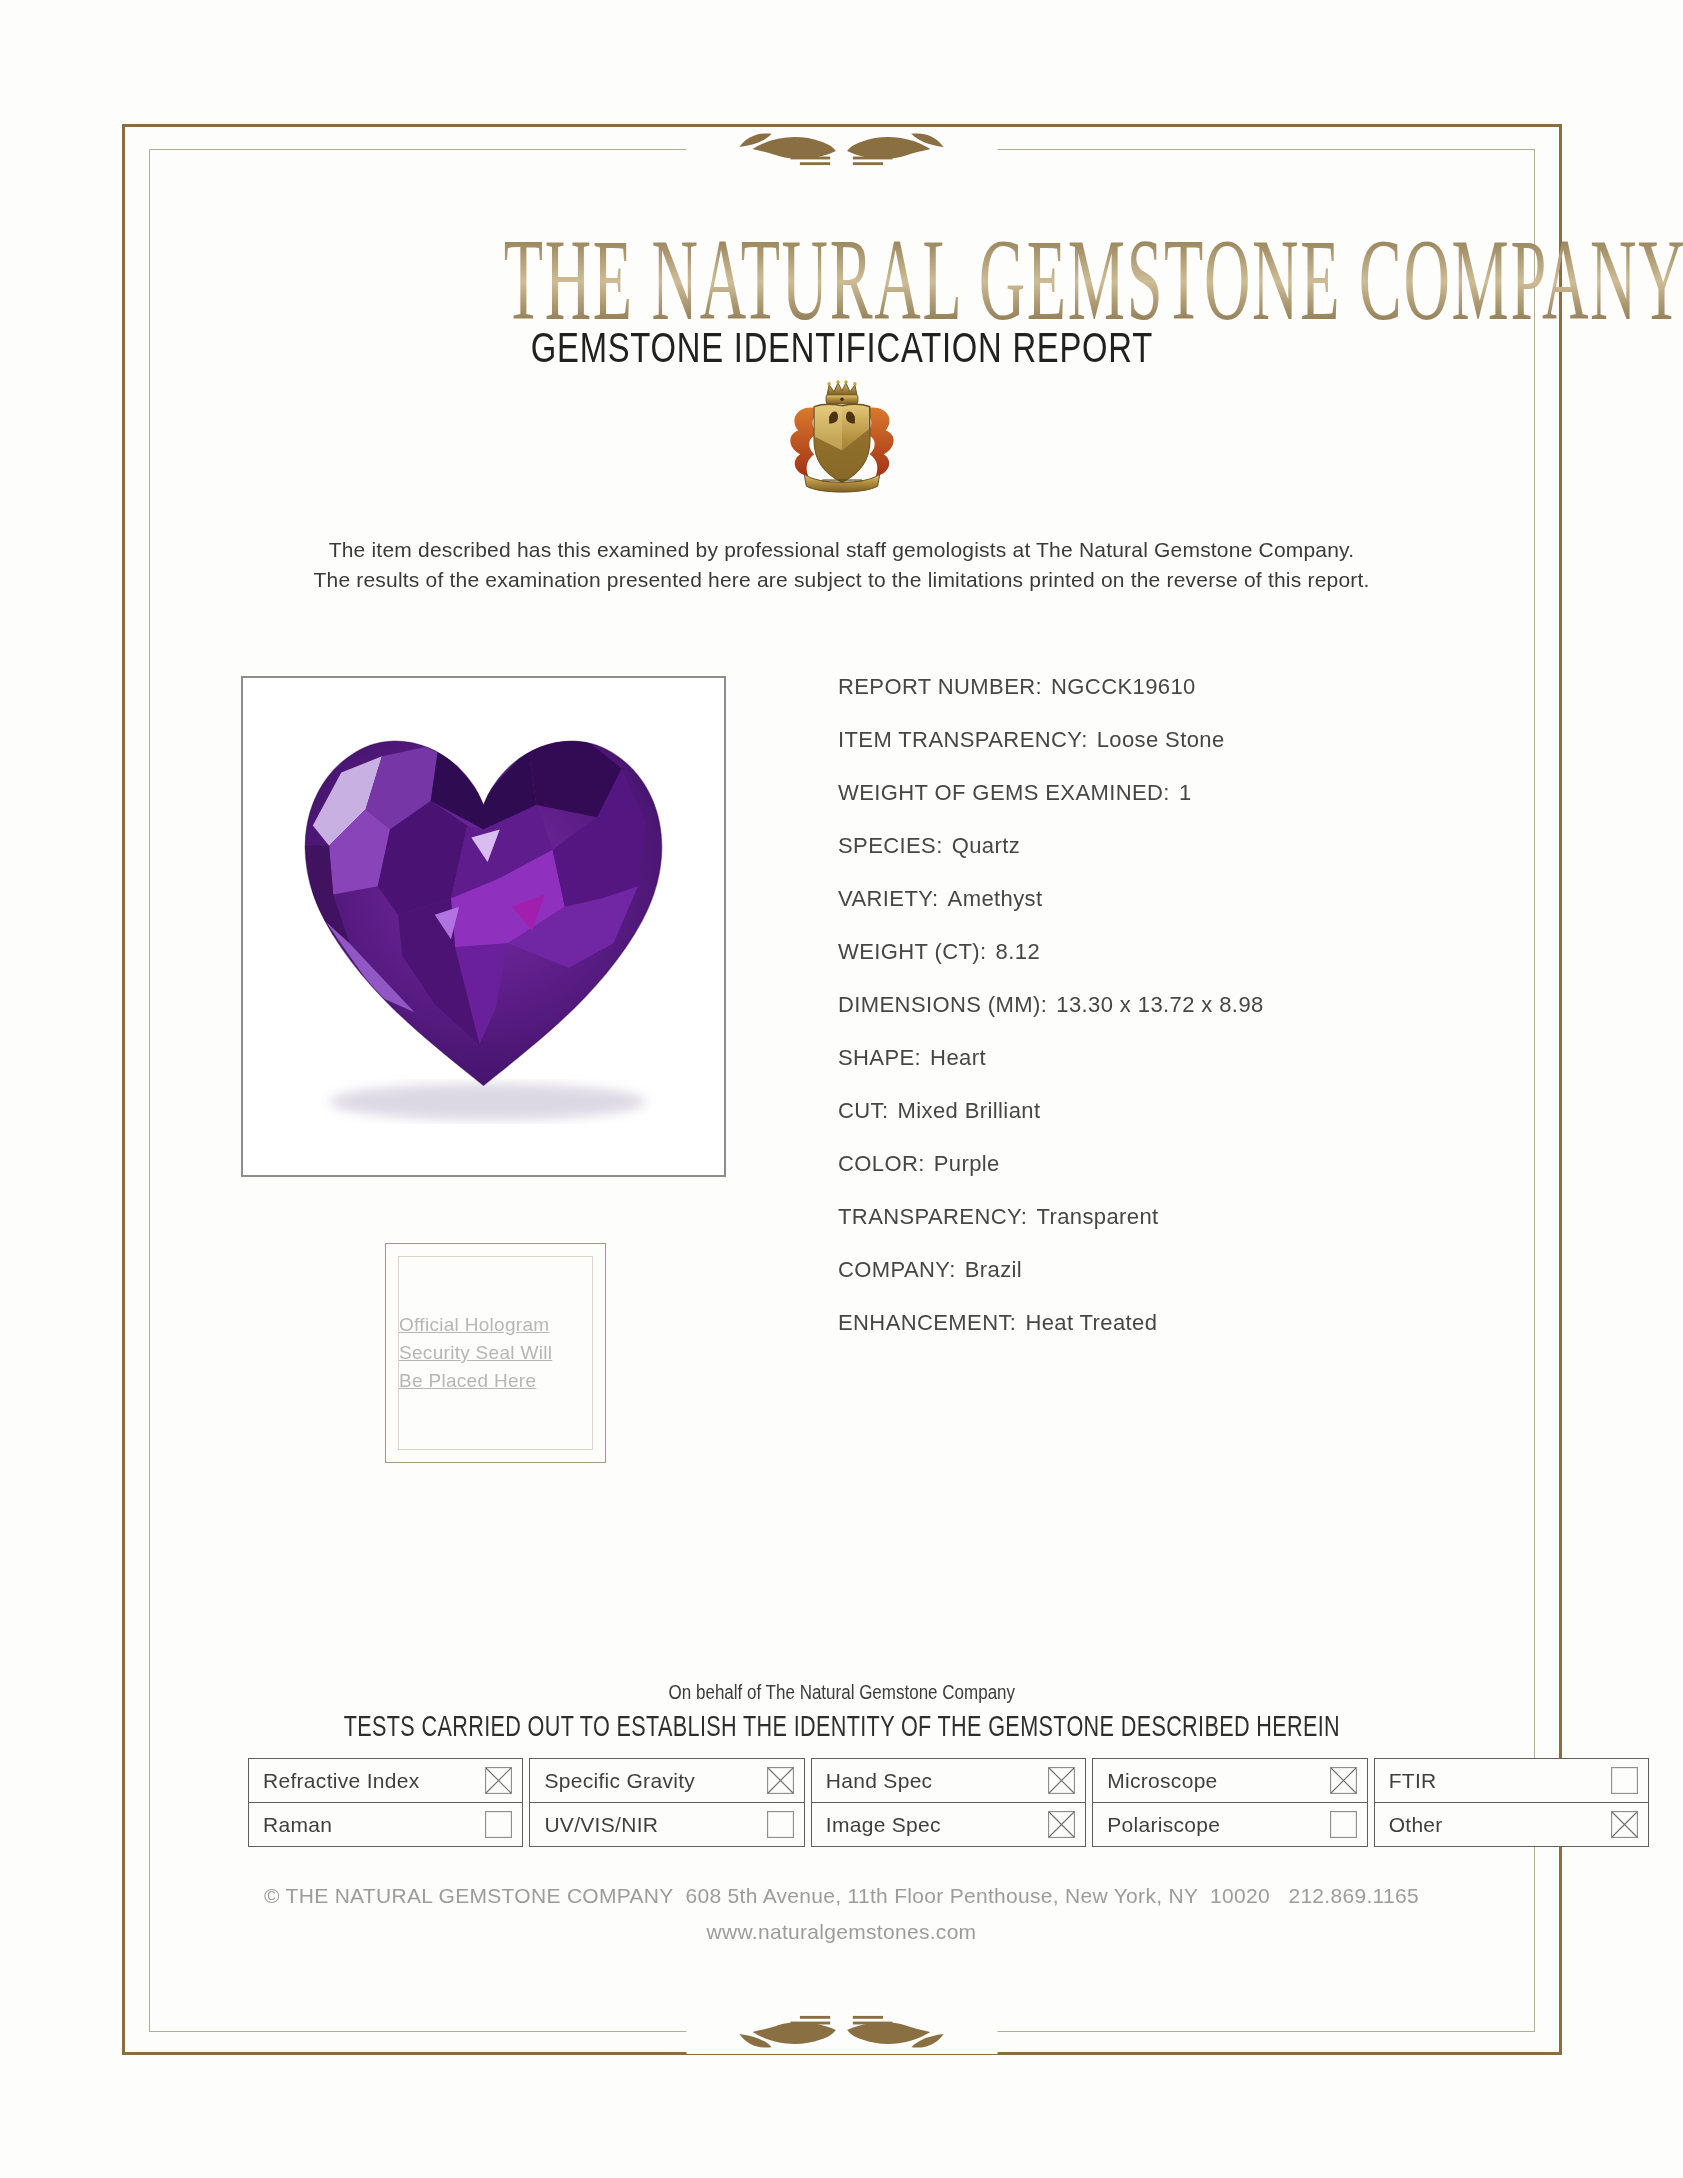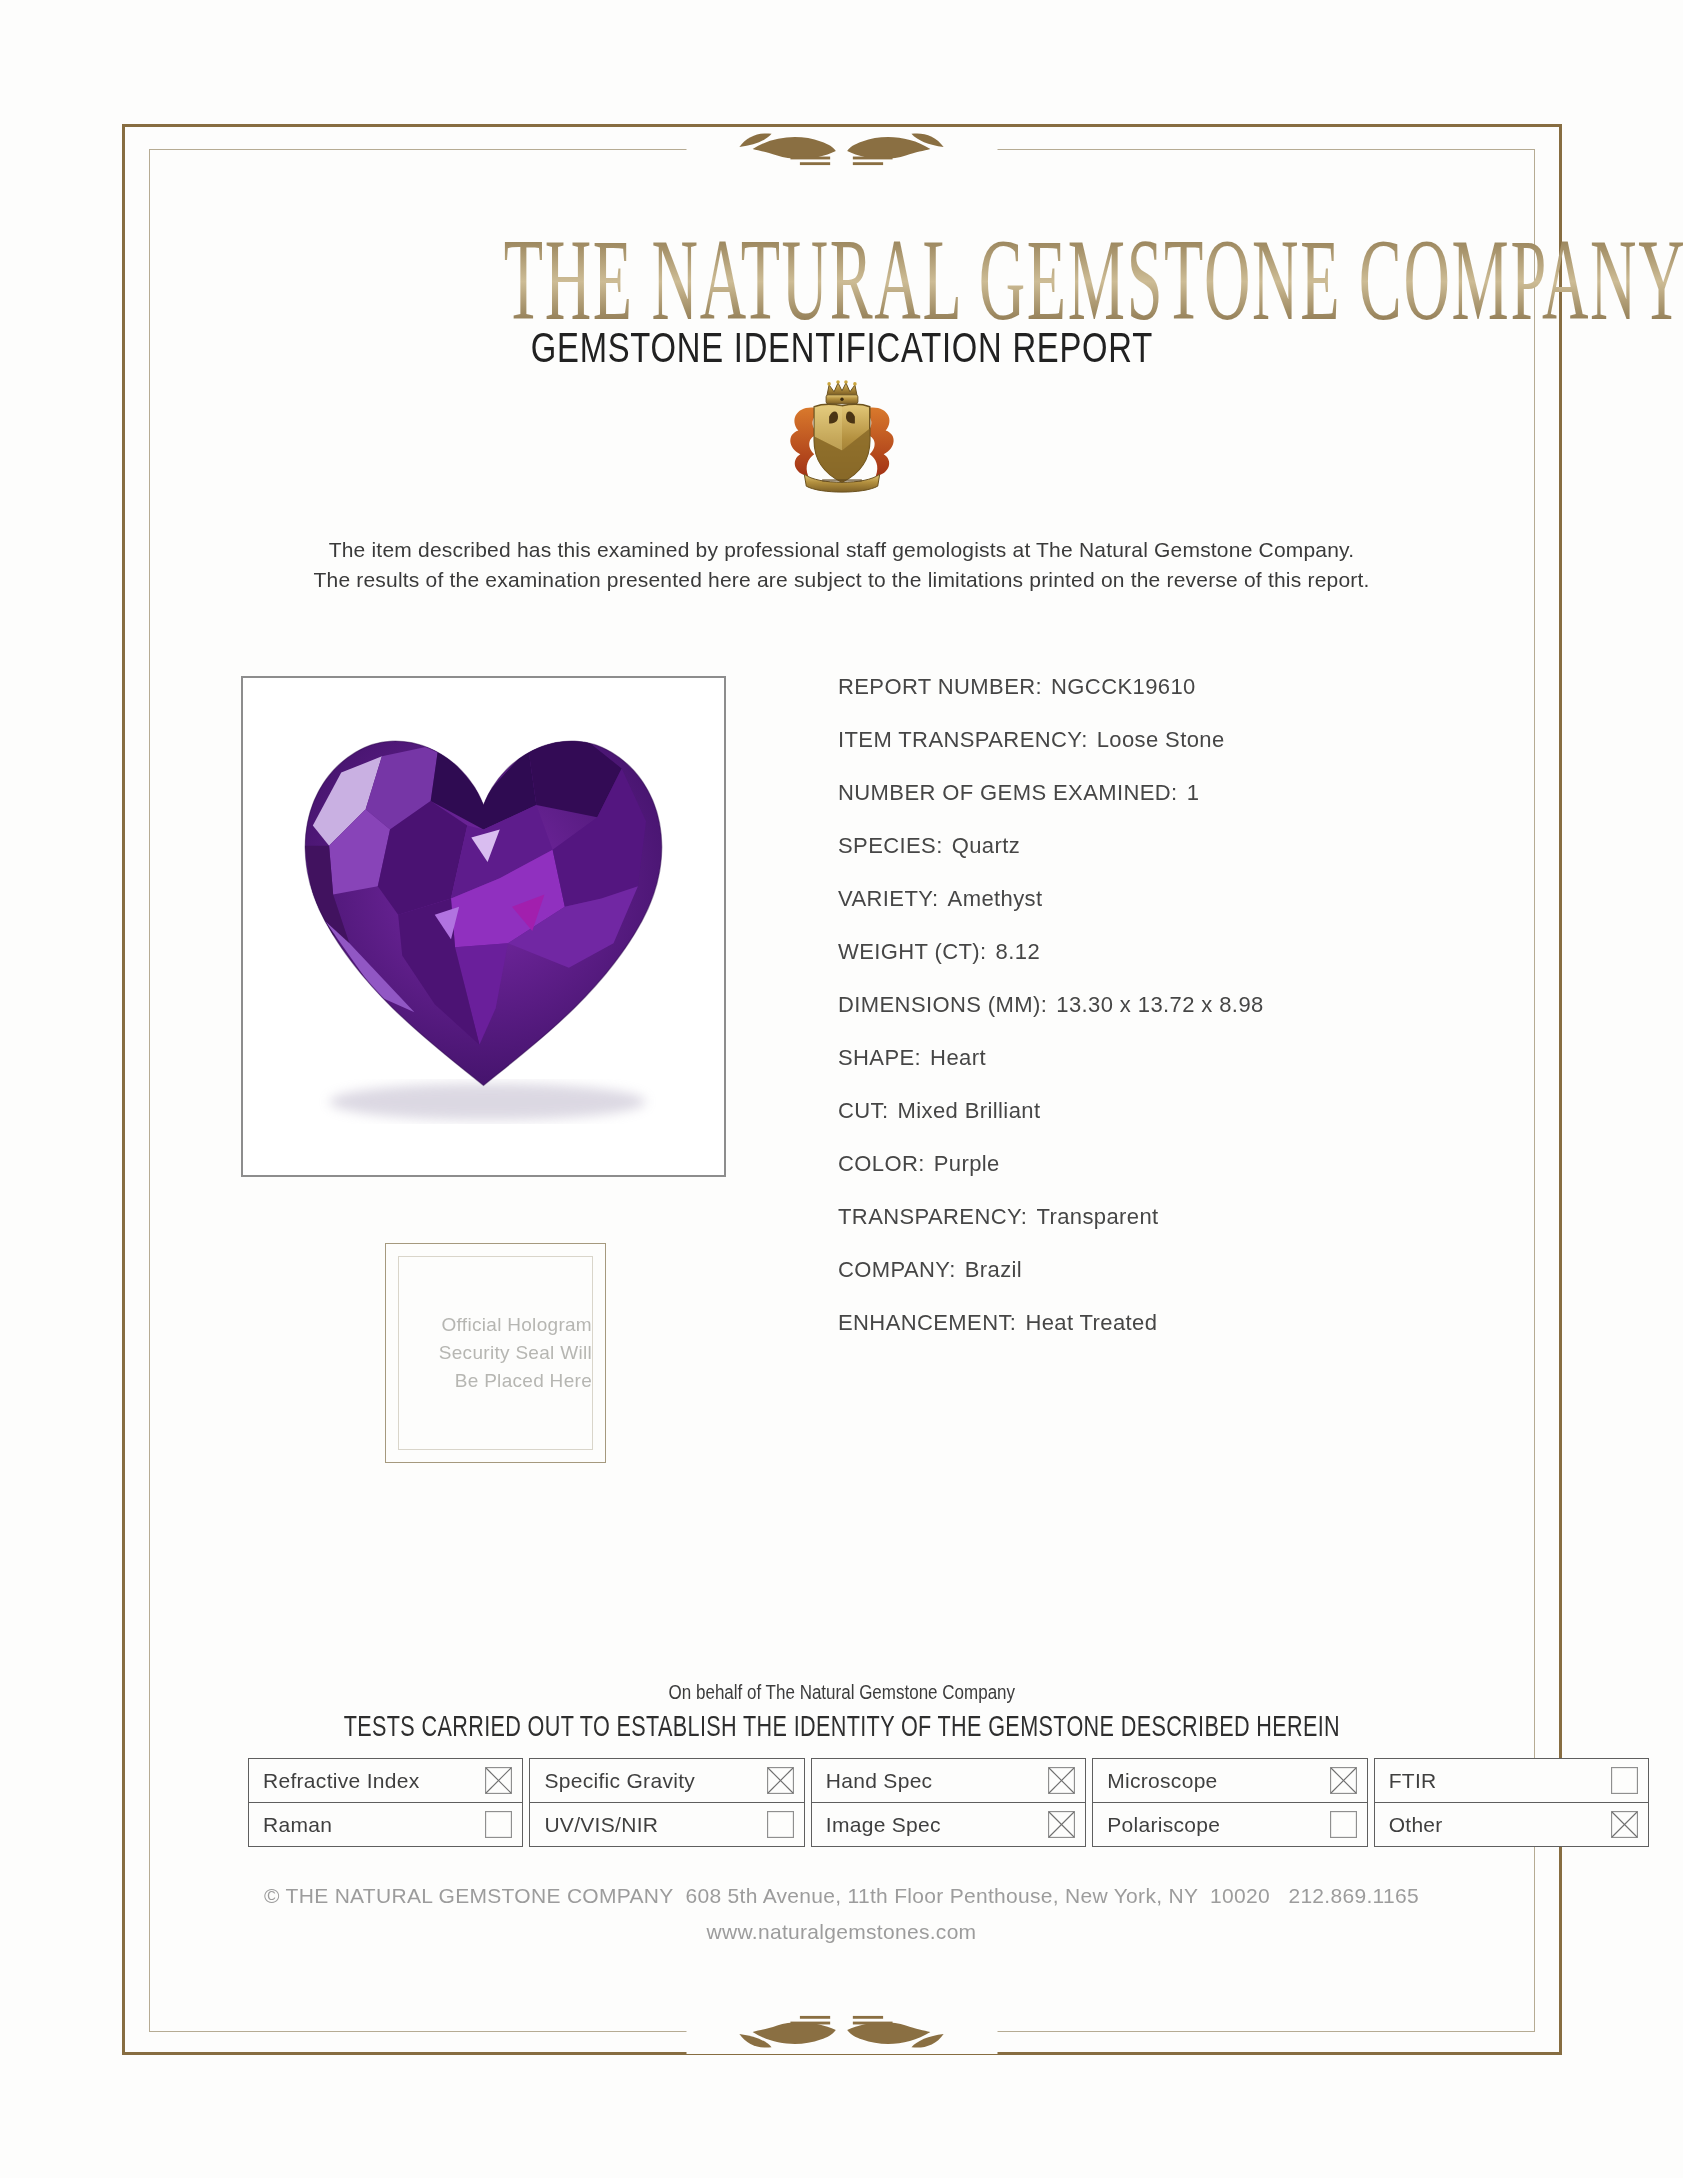--- a/index.html
+++ b/index.html
@@ -33,22 +33,22 @@
            border:2px solid #8d8d8d;box-sizing:border-box;display:flex;align-items:center;justify-content:center;}
   .gem-box svg{width:447px;height:432px;}
   
   .details{position:absolute;left:838px;top:674px;width:673px;}
   .detail-line{height:53px;font-size:22px;letter-spacing:0.4px;color:#464646;white-space:nowrap;}
   .d-value{margin-left:9px;margin-top:8px;}
   
   .hologram{position:absolute;left:385px;top:1243px;width:221px;height:220px;
             border:1px solid #a5997e;box-sizing:border-box;}
   .hologram-inner{position:absolute;inset:12px;border:1px solid #d9d5ca;
-                  display:flex;flex-direction:column;align-items:flex-end;justify-content:center;
-                  text-align:center;color:#b6b6b2;font-size:19px;line-height:28px;letter-spacing:0.3px;}
+                  display:flex;flex-direction:column;align-items:flex-start;justify-content:center;
+                  text-align:center;color:#b6b6b2;font-size:19px;line-height:28px;letter-spacing:0.3px;text-decoration:underline;}
   
   .on-behalf{position:absolute;top:1681px;left:0;width:100%;text-align:center;white-space:nowrap;}
   .on-behalf span{display:inline-block;transform:scaleX(.85);font-size:20px;color:#3c3c3c;}
   .tests-heading{position:absolute;top:1709px;left:0;width:100%;text-align:center;white-space:nowrap;}
   .tests-heading span{display:inline-block;transform:scaleX(.72);transform-origin:50% 50%;
                       font-size:30px;letter-spacing:0.5px;color:#2e2e2e;}
   .tests-table{position:absolute;left:248px;top:1758px;width:1401px;display:flex;gap:6px;}
   .test-col{flex:1;border:1px solid #5f5f5f;background:#fdfdfc;}
   .test-cell{height:43px;display:flex;align-items:center;justify-content:space-between;
              padding:0 10px 0 14px;}
@@ -169,21 +169,21 @@
         <polygon points="86,100 98,96 94,112" fill="#b173e0"></polygon>
         <polygon points="124,96 140,90 134,108" fill="#a21fae"></polygon>
       </g>
       <path d="M110 46 C100 20 70 6 47 20 C22 35 14 70 32 103 C52 140 88 166 110 184 C132 166 168 140 188 103 C206 70 198 35 173 20 C150 6 120 20 110 46 Z" fill="none" stroke="#2e0b4e" stroke-width=".6" opacity=".45"></path>
     </svg>
   </div>
 
   <div class="details">
     <div class="detail-line"><span class="d-label">REPORT NUMBER:</span><span class="d-value">NGCCK19610</span></div>
     <div class="detail-line"><span class="d-label">ITEM TRANSPARENCY:</span><span class="d-value">Loose Stone</span></div>
-    <div class="detail-line"><span class="d-label">NUMBER OF GEMS EXAMINED:</span><span class="d-value">1</span></div>
+    <div class="detail-line"><span class="d-label">WEIGHT OF GEMS EXAMINED:</span><span class="d-value">1</span></div>
     <div class="detail-line"><span class="d-label">SPECIES:</span><span class="d-value">Quartz</span></div>
     <div class="detail-line"><span class="d-label">VARIETY:</span><span class="d-value">Amethyst</span></div>
     <div class="detail-line"><span class="d-label">WEIGHT (CT):</span><span class="d-value">8.12</span></div>
     <div class="detail-line"><span class="d-label">DIMENSIONS (MM):</span><span class="d-value">13.30 x 13.72 x 8.98</span></div>
     <div class="detail-line"><span class="d-label">SHAPE:</span><span class="d-value">Heart</span></div>
     <div class="detail-line"><span class="d-label">CUT:</span><span class="d-value">Mixed Brilliant</span></div>
     <div class="detail-line"><span class="d-label">COLOR:</span><span class="d-value">Purple</span></div>
     <div class="detail-line"><span class="d-label">TRANSPARENCY:</span><span class="d-value">Transparent</span></div>
     <div class="detail-line"><span class="d-label">COMPANY:</span><span class="d-value">Brazil</span></div>
     <div class="detail-line"><span class="d-label">ENHANCEMENT:</span><span class="d-value">Heat Treated</span></div>

